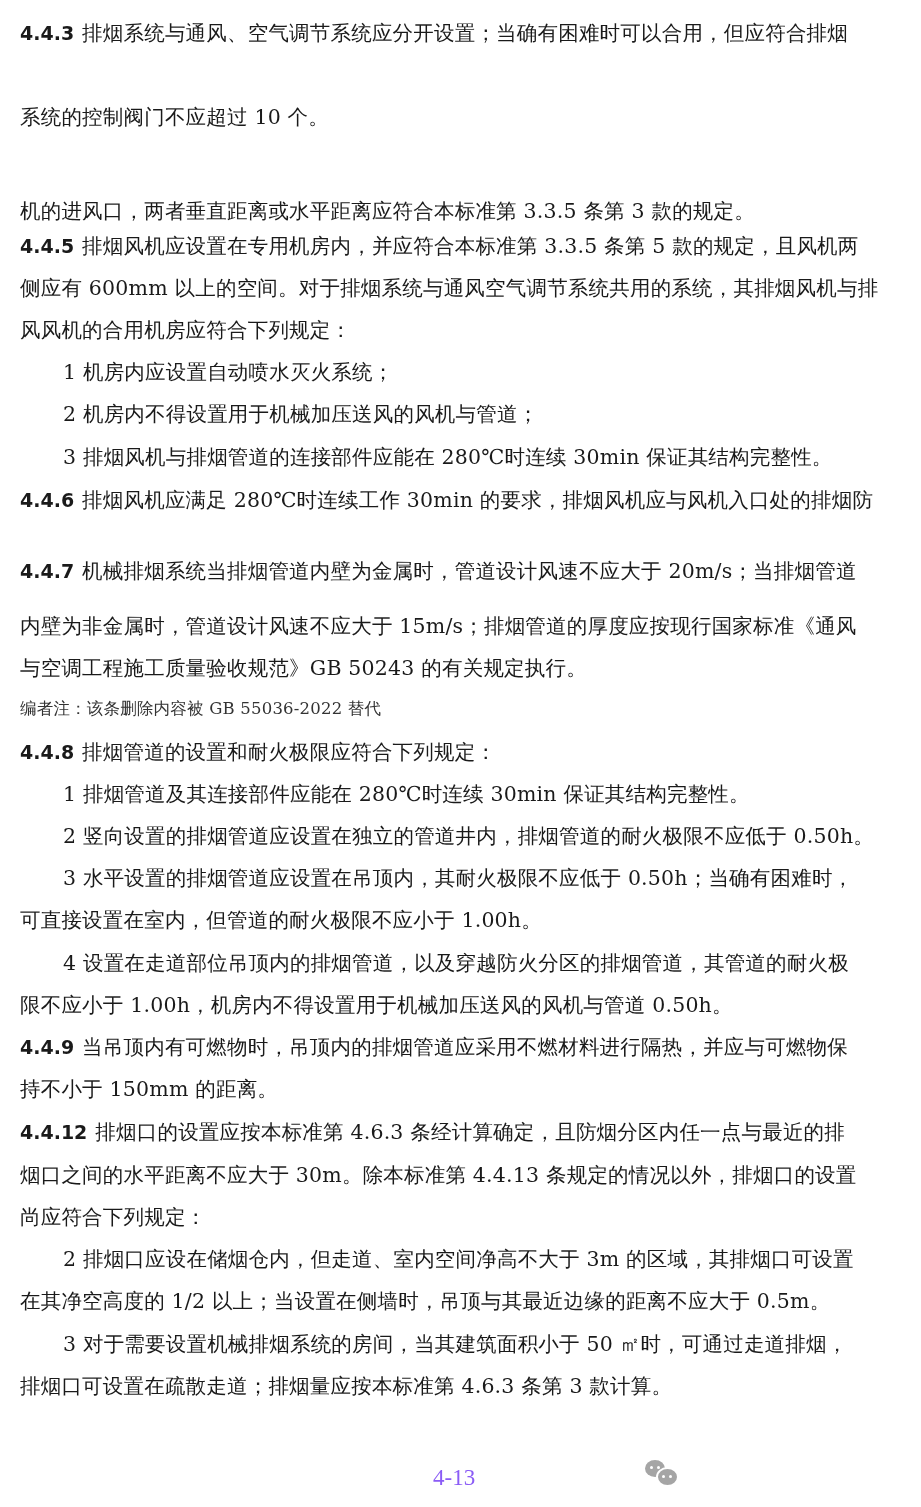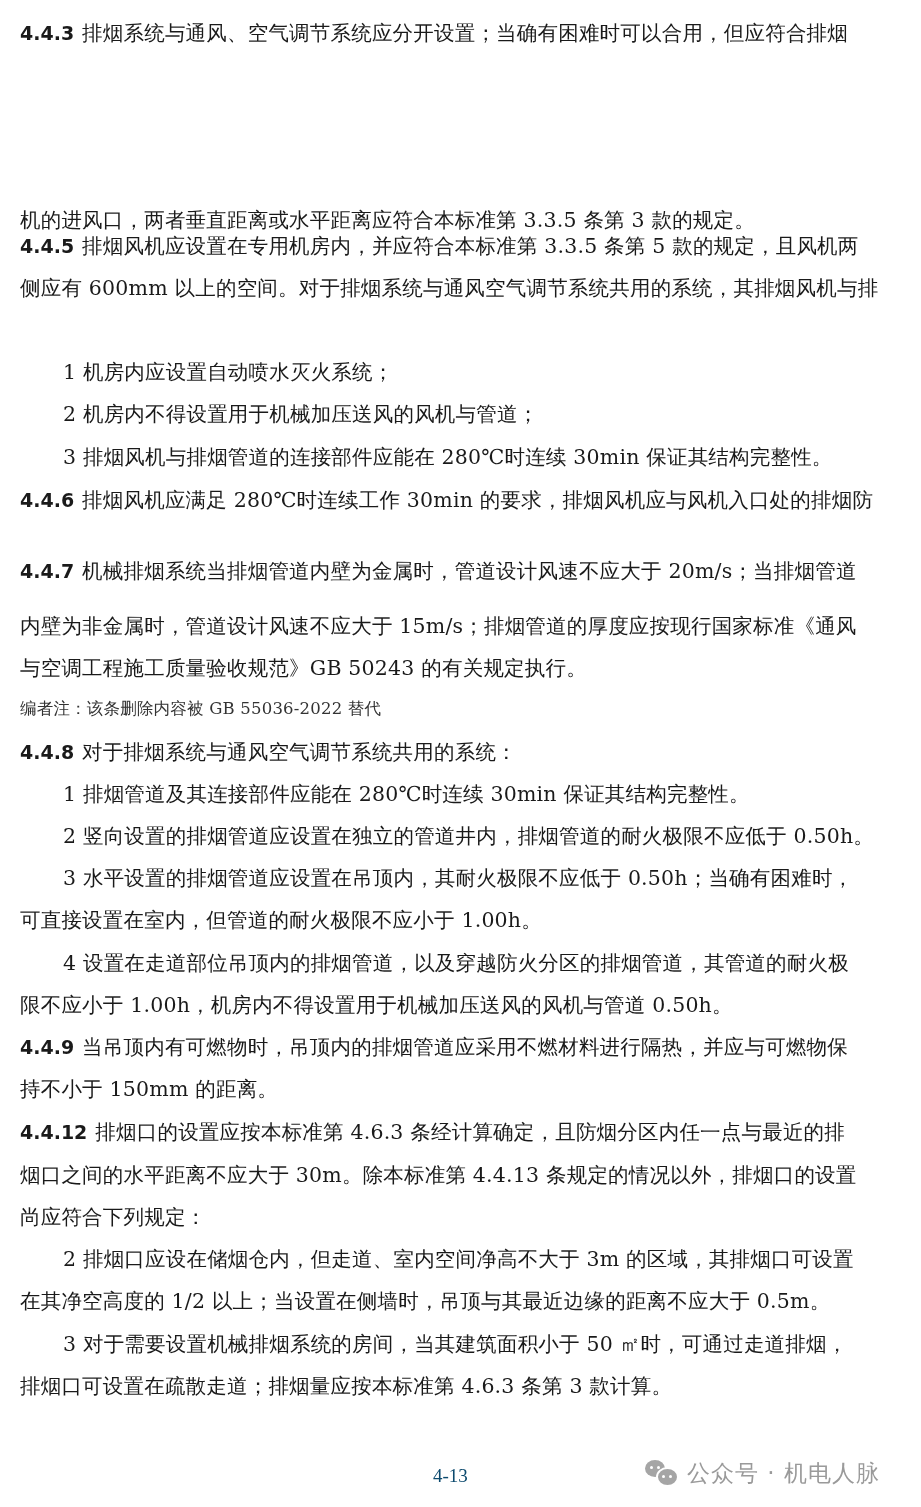--- a/index.html
+++ b/index.html
@@ -5,53 +5,55 @@
   html, body { margin: 0; padding: 0; background: #ffffff; }
   body { width: 921px; height: 1507px; position: relative; overflow: hidden;
          font-family: "DejaVu Serif", "Liberation Serif", serif; color: #1a1a1a; }
   .page { position: absolute; left: 0; top: 0; width: 921px; height: 1507px; }
   .line { position: absolute; left: 20px; width: 880px; font-size: 20.5px; line-height: 38px;
           white-space: nowrap; letter-spacing: 0.2px; }
   .indent { left: 63px; }
   .clause-no { font-family: "DejaVu Sans", "Liberation Sans", sans-serif; font-weight: bold;
                font-size: 19px; margin-right: 8px; letter-spacing: 0; }
   .note { font-size: 16.5px; color: #333; }
-  .page-num { position: absolute; left: 433px; top: 1465px; font-size: 19px;
-              font-family: "Liberation Serif", serif; color: #0c4a6e; }
+  .page-num { position: absolute; left: 433px; top: 1465px; font-size: 23px;
+              font-family: "Liberation Serif", serif; color: #8b5cf6; }
   .watermark { position: absolute; left: 645px; top: 1455px; height: 36px; display: flex;
                align-items: center; color: #9a9a9a; font-family: "DejaVu Sans", sans-serif;
                font-size: 23px; letter-spacing: 1px; }
   .wm-icon { width: 34px; height: 30px; position: relative; margin-right: 8px; }
   .bubble1 { position: absolute; left: 0; top: 2px; width: 20px; height: 17px; border-radius: 50%; background: #a5a5a5; }
   .bubble2 { position: absolute; left: 11px; top: 9px; width: 19px; height: 16px; border-radius: 50%; background: #a5a5a5; border: 2px solid #fff; }
   .eye { position: absolute; width: 3px; height: 3px; border-radius: 50%; background: #fff; }
 </style>
 </head>
 <body>
 
 <div class="page">
 
   <div class="line" style="top:14px"><span class="clause-no">4.4.3</span><span>排烟系统与通风、空气调节系统应分开设置；当确有困难时可以合用，但应符合排烟</span></div>
+  <div class="line" style="top:98px">系统的控制阀门不应超过 10 个。</div>
 
-  <div class="line" style="top:201px">机的进风口，两者垂直距离或水平距离应符合本标准第 3.3.5 条第 3 款的规定。</div>
+  <div class="line" style="top:192px">机的进风口，两者垂直距离或水平距离应符合本标准第 3.3.5 条第 3 款的规定。</div>
 
   <div class="line" style="top:227px"><span class="clause-no">4.4.5</span><span>排烟风机应设置在专用机房内，并应符合本标准第 3.3.5 条第 5 款的规定，且风机两</span></div>
   <div class="line" style="top:269px">侧应有 600mm 以上的空间。对于排烟系统与通风空气调节系统共用的系统，其排烟风机与排</div>
+  <div class="line" style="top:311px">风风机的合用机房应符合下列规定：</div>
   <div class="line indent" style="top:353px">1 机房内应设置自动喷水灭火系统；</div>
   <div class="line indent" style="top:395px">2 机房内不得设置用于机械加压送风的风机与管道；</div>
   <div class="line indent" style="top:438px">3 排烟风机与排烟管道的连接部件应能在 280℃时连续 30min 保证其结构完整性。</div>
 
   <div class="line" style="top:481px"><span class="clause-no">4.4.6</span><span>排烟风机应满足 280℃时连续工作 30min 的要求，排烟风机应与风机入口处的排烟防</span></div>
 
   <div class="line" style="top:552px"><span class="clause-no">4.4.7</span><span>机械排烟系统当排烟管道内壁为金属时，管道设计风速不应大于 20m/s；当排烟管道</span></div>
   <div class="line" style="top:607px">内壁为非金属时，管道设计风速不应大于 15m/s；排烟管道的厚度应按现行国家标准《通风</div>
   <div class="line" style="top:649px">与空调工程施工质量验收规范》GB 50243 的有关规定执行。</div>
   <div class="line note" style="top:690px">编者注：该条删除内容被 GB 55036-2022 替代</div>
 
-  <div class="line" style="top:733px"><span class="clause-no">4.4.8</span><span>对于排烟系统与通风空气调节系统共用的系统：</span></div>
+  <div class="line" style="top:733px"><span class="clause-no">4.4.8</span><span>排烟管道的设置和耐火极限应符合下列规定：</span></div>
   <div class="line indent" style="top:775px">1 排烟管道及其连接部件应能在 280℃时连续 30min 保证其结构完整性。</div>
   <div class="line indent" style="top:817px">2 竖向设置的排烟管道应设置在独立的管道井内，排烟管道的耐火极限不应低于 0.50h。</div>
   <div class="line indent" style="top:859px">3 水平设置的排烟管道应设置在吊顶内，其耐火极限不应低于 0.50h；当确有困难时，</div>
   <div class="line" style="top:901px">可直接设置在室内，但管道的耐火极限不应小于 1.00h。</div>
   <div class="line indent" style="top:944px">4 设置在走道部位吊顶内的排烟管道，以及穿越防火分区的排烟管道，其管道的耐火极</div>
   <div class="line" style="top:986px">限不应小于 1.00h，机房内不得设置用于机械加压送风的风机与管道 0.50h。</div>
 
   <div class="line" style="top:1028px"><span class="clause-no">4.4.9</span><span>当吊顶内有可燃物时，吊顶内的排烟管道应采用不燃材料进行隔热，并应与可燃物保</span></div>
   <div class="line" style="top:1070px">持不小于 150mm 的距离。</div>
 
@@ -69,15 +71,14 @@
     <span class="wm-icon">
       <span class="bubble1">
           <span class="eye" style="left:5px;top:6px"></span>
           <span class="eye" style="left:12px;top:6px"></span>
         </span>
       <span class="bubble2">
           <span class="eye" style="left:4px;top:6px"></span>
           <span class="eye" style="left:11px;top:6px"></span>
         </span>
     </span>
-    <span>公众号 · 机电人脉</span>
   </div>
 </div>
 
 </body></html>

